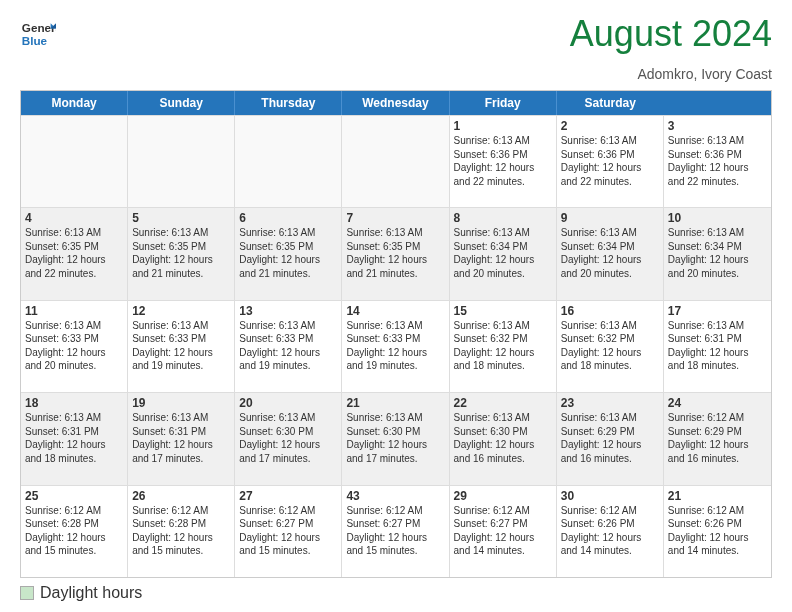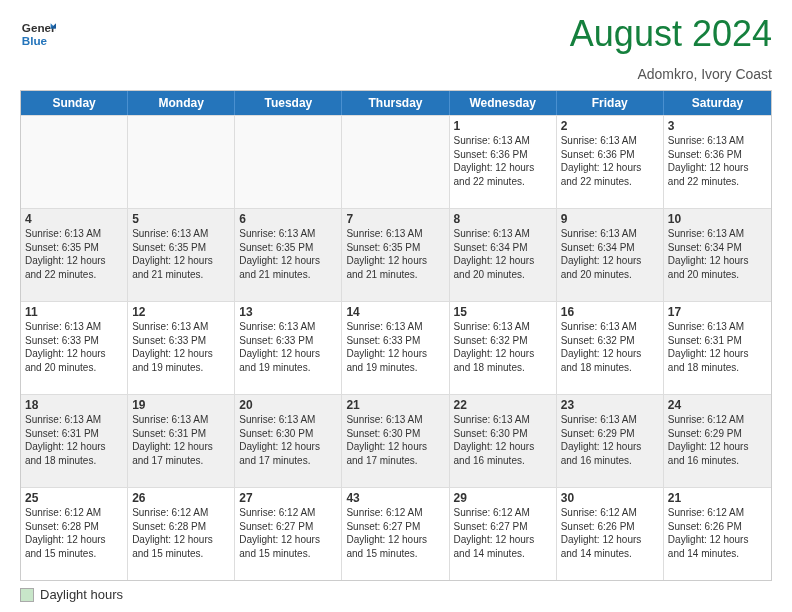--- a/index.html
+++ b/index.html
@@ -116,21 +116,21 @@
       align-items: center;
       gap: 6px;
     }
     .footer-box {
       width: 14px;
       height: 14px;
       background: #c8e6c9;
       border: 1px solid #aaa;
     }
     .footer-text {
-      font-size: 13px;
+      font-size: 16px;
       color: #333;
     }
   </style>
 </head>
 <body>
 
 <div class="page">
   <div class="header">
     <div class="logo">
       <svg class="logo-icon" viewBox="0 0 40 40">
@@ -142,23 +142,22 @@
     </div>
     <div class="title-area">
       <div class="month-title">August 2024</div>
       <div class="location">Adomkro, Ivory Coast</div>
     </div>
   </div>
 
   <div class="calendar">
     <div class="cal-header">
 
-    <div class="cal-header-cell">Sunday</div>
-        <div class="cal-header-cell">Monday</div>
-        <div class="cal-header-cell">Tuesday</div>
+    <div class="cal-header-cell">Monday</div>
+        <div class="cal-header-cell">Sunday</div>
         <div class="cal-header-cell">Thursday</div>
         <div class="cal-header-cell">Wednesday</div>
         <div class="cal-header-cell">Friday</div>
         <div class="cal-header-cell">Saturday</div>
       </div>
     <div class="cal-body">
 
     <div class="cal-row">
           <div class="cal-cell empty"></div>
           <div class="cal-cell empty"></div>

